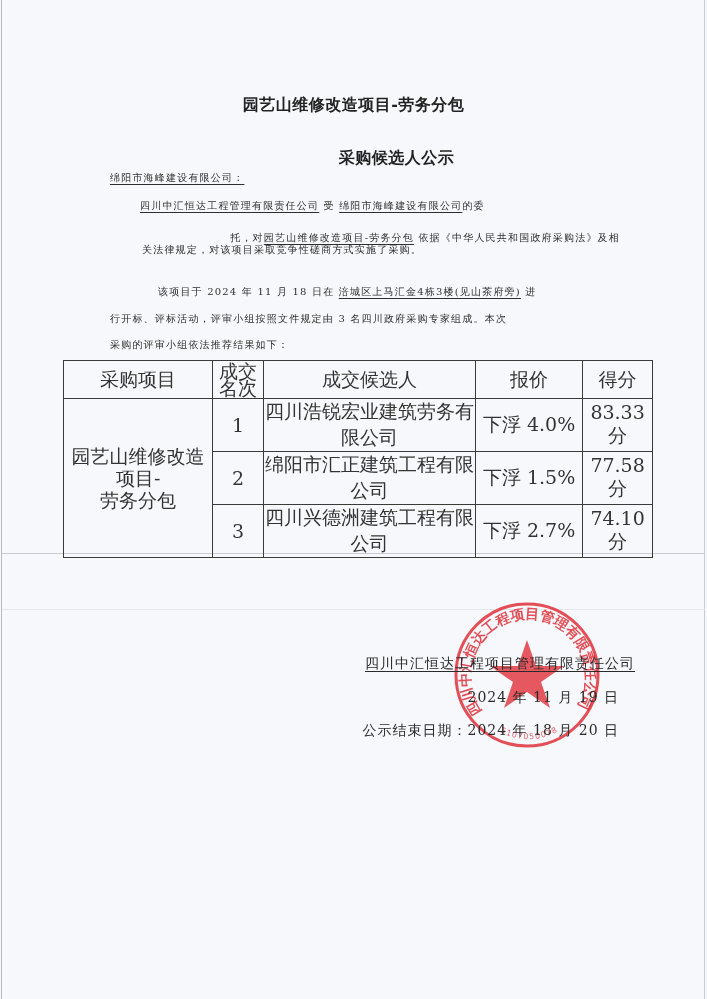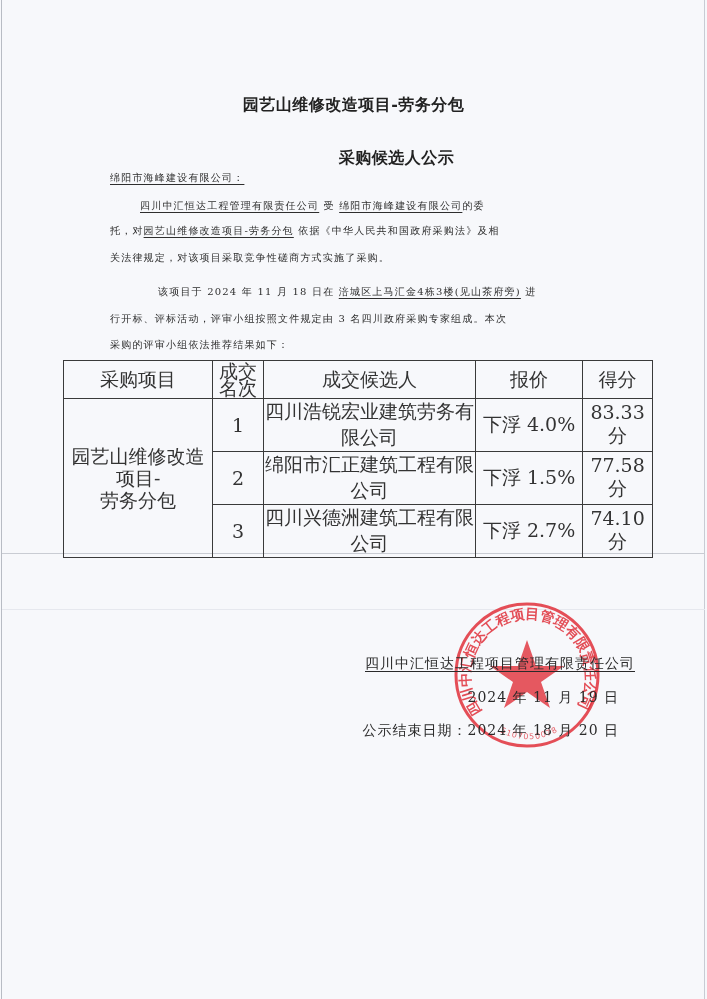--- a/index.html
+++ b/index.html
@@ -72,24 +72,24 @@
 <div class="scan-line2"></div>
 
 <div class="title t1">园艺山维修改造项目-劳务分包</div>
 <div class="title t2">采购候选人公示</div>
 
 <div class="line u" style="top:168px; left:110px;">绵阳市海峰建设有限公司：</div>
 
 <div class="line" style="top:196px; left:140px;">
   <span class="u">四川中汇恒达工程管理有限责任公司</span><span> 受 </span><span class="u">绵阳市海峰建设有限公司</span><span>的委</span>
 </div>
-<div class="line" style="top:221px;">
+<div class="line" style="top:228px;text-align:right;">
   <span>托，对</span><span class="u">园艺山维修改造项目-劳务分包</span><span> 依据《中华人民共和国政府采购法》及相</span>
 </div>
-<div class="line" style="top:248px;">关法律规定，对该项目采取竞争性磋商方式实施了采购。</div>
+<div class="line" style="top:240px;margin-left:32px;">关法律规定，对该项目采取竞争性磋商方式实施了采购。</div>
 
 <div class="line" style="top:282px; left:140px;margin-left:18px;">
   <span>该项目于 2024 年 11 月 18 日在 </span><span class="u">涪城区上马汇金4栋3楼(见山茶府旁)</span><span> 进</span>
 </div>
 <div class="line" style="top:309px;">行开标、评标活动，评审小组按照文件规定由 3 名四川政府采购专家组成。本次</div>
 <div class="line" style="top:335px;">采购的评审小组依法推荐结果如下：</div>
 
 <table class="results">
   <tbody>
       <tr>

